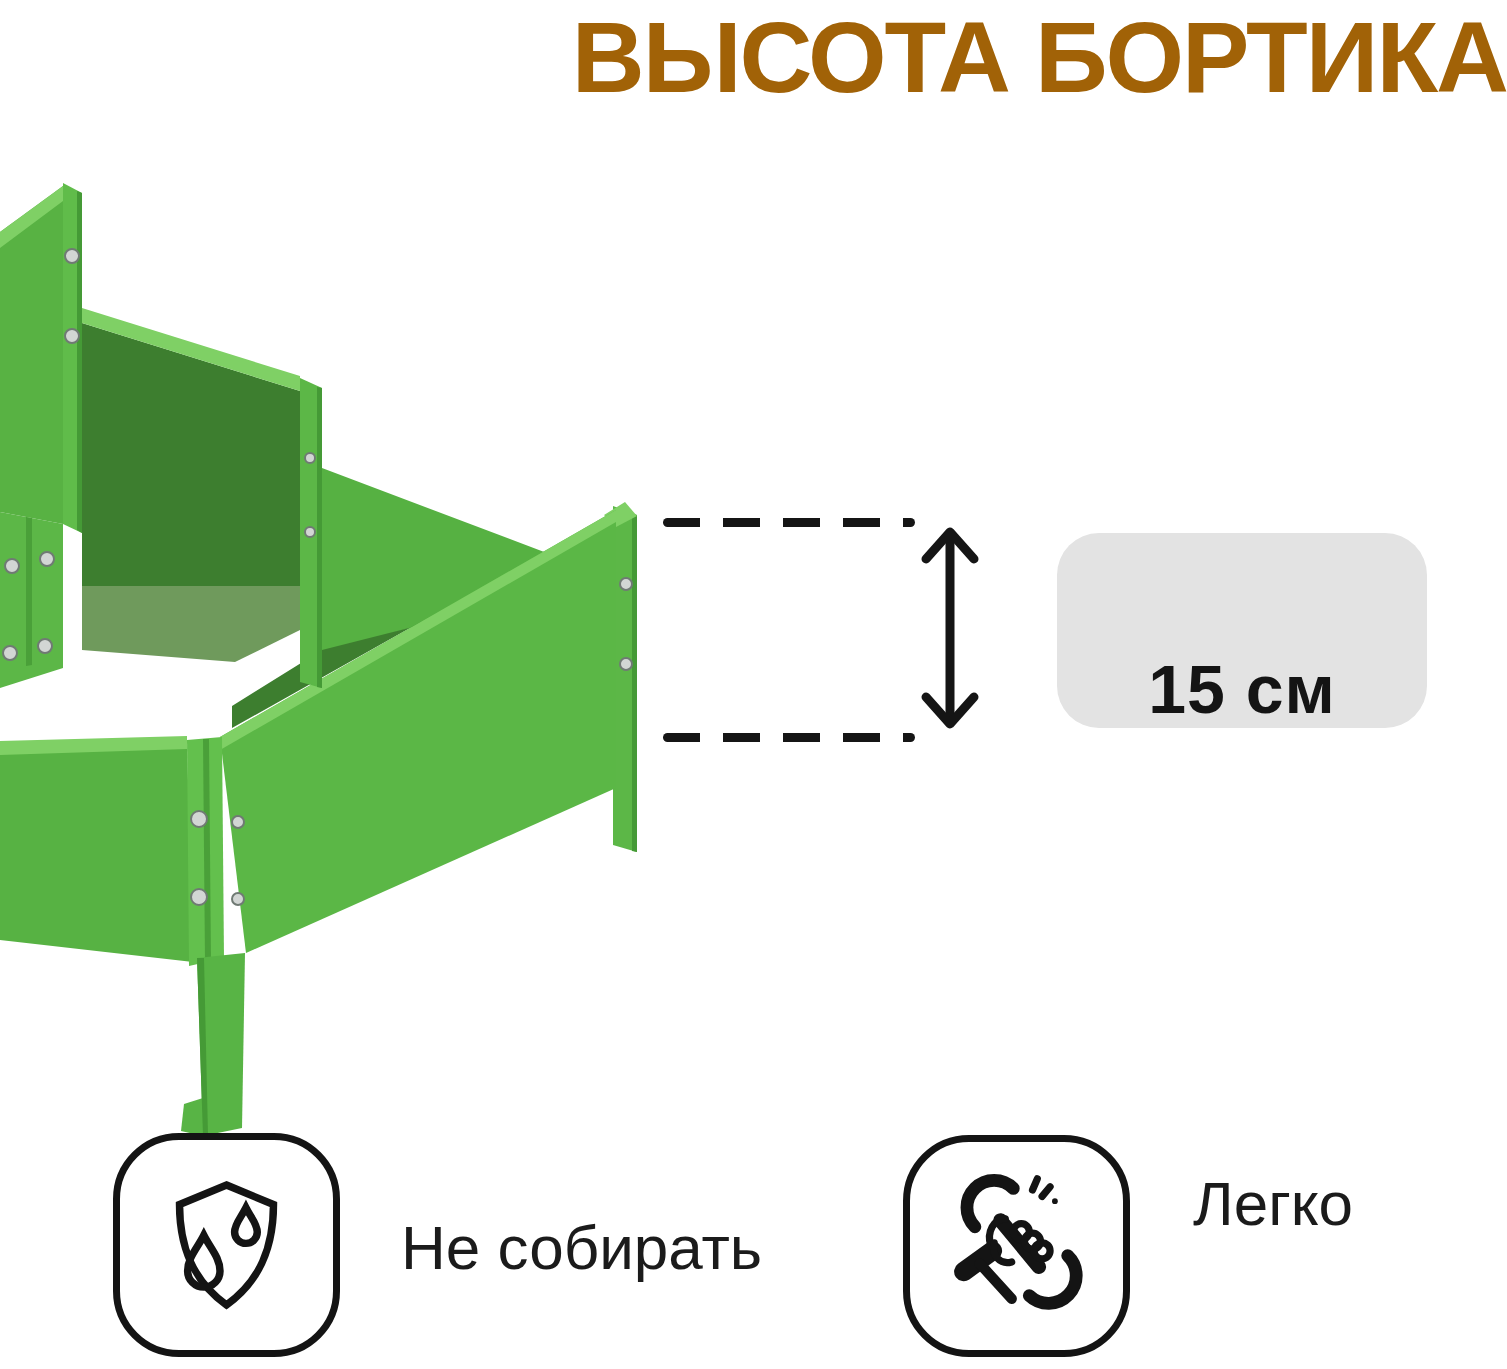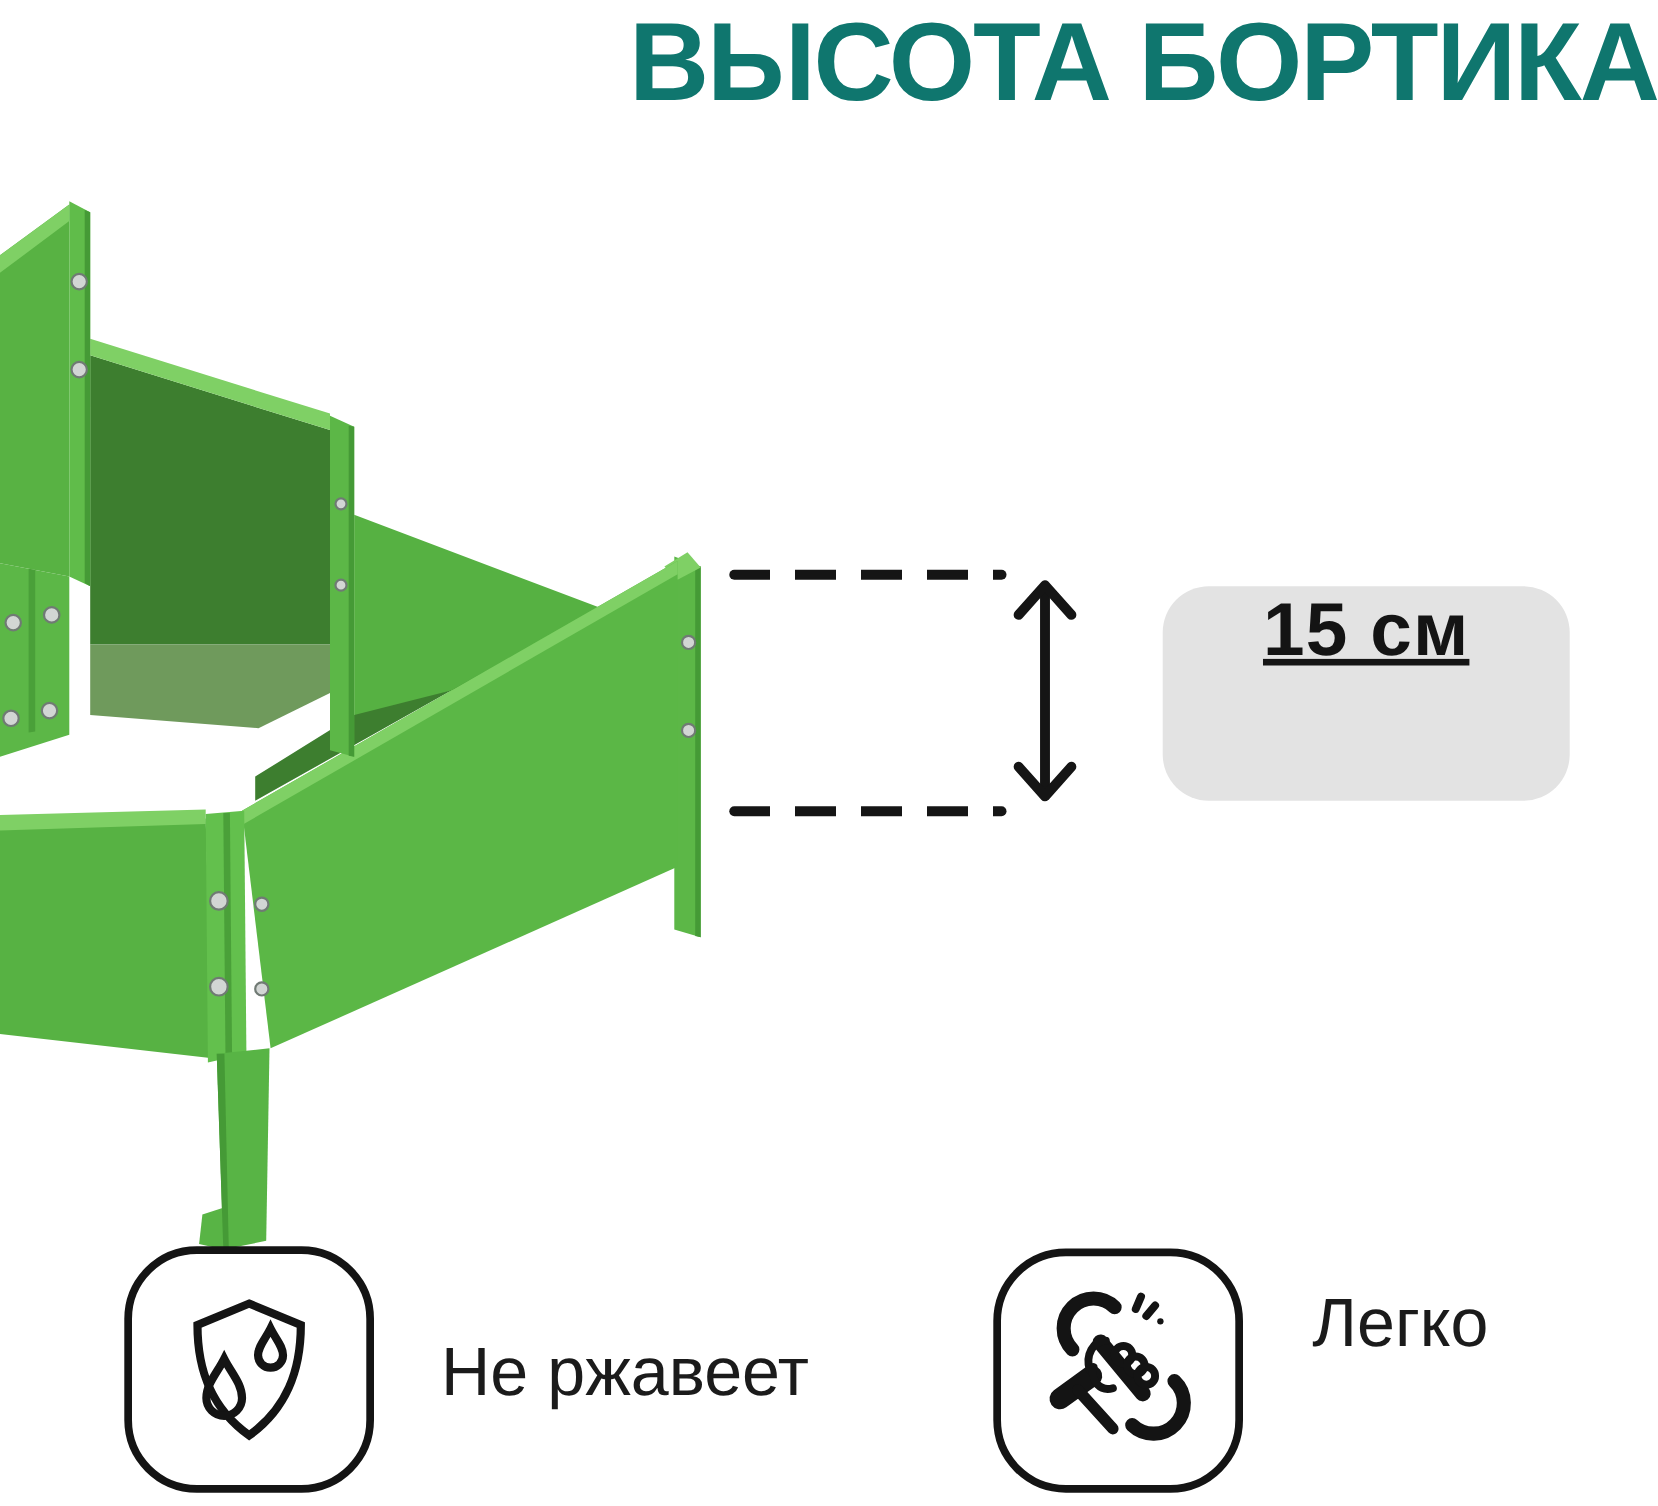--- a/index.html
+++ b/index.html
@@ -1,33 +1,33 @@
 <!DOCTYPE html>
 <html><head>
 <meta charset="utf-8">
 <style>
   html,body{margin:0;padding:0;background:#ffffff;}
   .canvas{position:relative;width:1507px;height:1369px;background:#ffffff;overflow:hidden;
           font-family:"Liberation Sans","DejaVu Sans",sans-serif;color:#151515;}
 
   
   .title{position:absolute;top:0px;right:0px;margin:0;font-size:101px;font-weight:700;
-         letter-spacing:-2px;white-space:nowrap;color:#0f766e;}
+         letter-spacing:-2px;white-space:nowrap;color:#a16207;}
 
   
   .planter{position:absolute;left:0;top:0;width:780px;height:1369px;}
 
   
   .dash{position:absolute;left:663px;width:252px;height:9px;border-radius:5px;
         background:repeating-linear-gradient(90deg,#151515 0 37px,transparent 37px 60px);}
   .dash.top{top:518px;}
   .dash.bottom{top:733px;}
   .arrow{position:absolute;left:913px;top:521px;width:74px;height:214px;}
   .height-badge{position:absolute;left:1057px;top:533px;width:370px;height:195px;
-                background:#e3e3e3;border-radius:42px;display:flex;align-items:flex-start;justify-content:center;text-decoration:underline;}
+                background:#e3e3e3;border-radius:42px;display:flex;align-items:flex-end;justify-content:center;}
   .height-badge span{font-size:68px;font-weight:600;letter-spacing:1px;color:#141414;}
 
   
   .feature-icon{position:absolute;border:7px solid #141414;border-radius:66px;background:#ffffff;
                 box-sizing:border-box;display:flex;align-items:center;justify-content:center;padding:24px;}
   .feature-icon.left{left:113px;top:1133px;width:227px;height:224px;}
   .feature-icon.right{left:903px;top:1135px;width:227px;height:222px;}
   .feature-icon svg{width:100%;height:100%;}
   .feature-label{position:absolute;font-size:62px;font-weight:500;color:#1b1b1b;letter-spacing:0px;}
   .feature-label.left{left:401px;top:1212px;}
@@ -119,21 +119,21 @@
 
   <div class="feature-icon left">
     <svg viewBox="0 0 100 100" aria-hidden="true">
       <g fill="none" stroke="#141414" stroke-width="4.6" stroke-linecap="round" stroke-linejooin="round">
         <path d="M50 13 L79 25 C79 51 71 72 50 87 C29 72 21 51 21 25 Z"></path>
         <path d="M36 44 C40 52 46 58 46 66 A10 10 0 1 1 26 66 C26 58 32 52 36 44 Z"></path>
         <path d="M62 27 C65 33 69 37 69 42 A7 7 0 1 1 55 42 C55 37 59 33 62 27 Z"></path>
       </g>
     </svg>
   </div>
-  <div class="feature-label left">Не ржавеет</div>
+  <div class="feature-label left">Не собирать</div>
 
   <div class="feature-icon right">
     <svg viewBox="0 0 100 100" aria-hidden="true">
       <g fill="none" stroke="#141414" stroke-linecap="round" stroke-linejoin="round">
 
         <line x1="17" y1="66" x2="35" y2="53" stroke-width="12"></line>
         <line x1="27" y1="61" x2="47" y2="83" stroke-width="6.5"></line>
 
         <line x1="40" y1="34" x2="64" y2="63" stroke-width="9"></line>
         <path d="M48 14 A16 16 0 1 0 24 38" stroke-width="8"></path>

